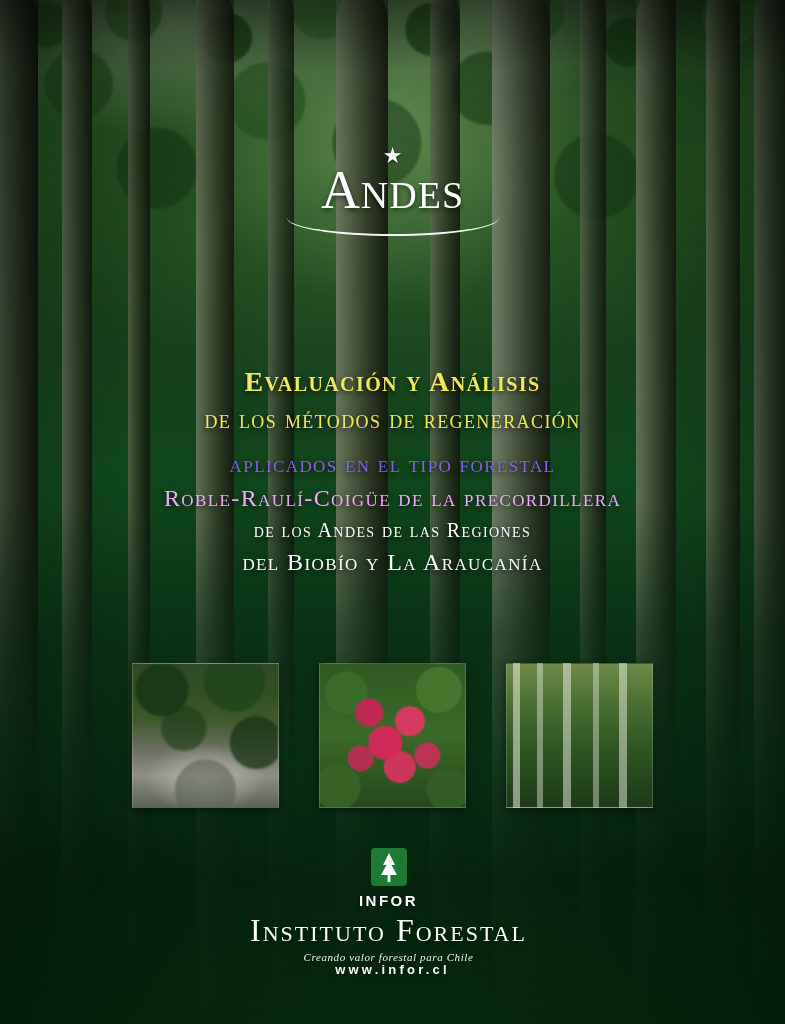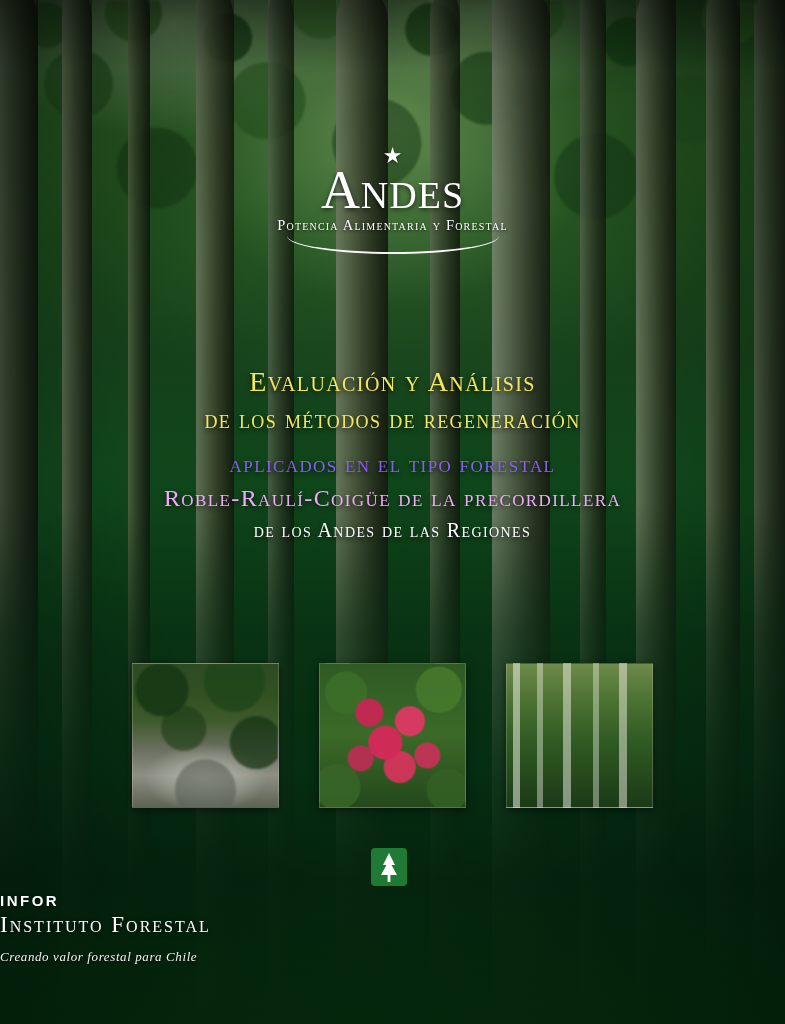--- a/index.html
+++ b/index.html
@@ -126,21 +126,21 @@
   .title-block {
     position: absolute;
     top: 366px;
     left: 0; right: 0;
     text-align: center;
     font-variant: small-caps;
     letter-spacing: 1.4px;
     text-shadow: 0 2px 5px rgba(0,0,0,.75);
   }
   .t-line { margin: 0 0 7px 0; }
-  .t1 { color: #f2e85c; font-size: 28px; }
+  .t1 { color: #f2e85c; font-size: 28px; font-weight: bold; }
   .t2 { color: #f2e85c; font-size: 25.5px; font-family: Liberation Serif, serif; }
   .t3 { color: #8b5cf6; font-size: 24px; margin-top: 16px; }
   .t4 { color: #f0abfc; font-size: 24px; }
   .t5 { color: #ffffff; font-size: 20px; }
   .t6 { color: #ffffff; font-size: 24px; }
 
   .photo-row {
     position: absolute;
     top: 663px;
     left: 0; right: 0;
@@ -190,49 +190,49 @@
   .photo.forest {
     background:
       linear-gradient(90deg, rgba(0,0,0,0) 0 6px, rgba(235,235,225,.55) 6px 13px, rgba(0,0,0,0) 13px 30px, rgba(225,230,215,.45) 30px 36px, rgba(0,0,0,0) 36px 56px, rgba(240,240,230,.5) 56px 64px, rgba(0,0,0,0) 64px 86px, rgba(230,235,220,.42) 86px 92px, rgba(0,0,0,0) 92px 112px, rgba(235,238,225,.5) 112px 120px, rgba(0,0,0,0) 120px 145px),
       linear-gradient(180deg, #6d8a4a 0%, #4d7233 25%, #2f5a22 55%, #24481c 80%, #1b3a16 100%);
   }
 
   .infor {
     position: absolute;
     left: 0; right: 8px;
     top: 846px;
-    text-align: left;
+    text-align: center;
     color: #ffffff;
   }
   .infor-mark {
     width: 40px; height: 42px;
     margin: 0 auto 4px;
     display: block;
   }
   .infor-abbr {
     font-family: "Liberation Sans", sans-serif;
     font-size: 15px;
     font-weight: bold;
     letter-spacing: 2.5px;
     text-shadow: 0 1px 3px rgba(0,0,0,.6);
   }
   .infor-name {
     font-family: "Liberation Serif", serif;
-    font-size: 23px;
+    font-size: 32px;
     font-variant: small-caps;
     letter-spacing: 2px;
     margin-top: 3px;
     text-shadow: 0 1px 4px rgba(0,0,0,.65);
   }
   .infor-slogan {
     font-family: "Liberation Serif", serif;
     font-style: italic;
-    font-size: 13px;
+    font-size: 11px;
     letter-spacing: .6px;
-    margin-top: 11px;
+    margin-top: 2px;
     opacity: .95;
     text-shadow: 0 1px 3px rgba(0,0,0,.65);
   }
   .site {
     position: absolute;
     left: 0; right: 0;
     top: 962px;
     text-align: center;
     color: #ffffff;
     font-family: "Liberation Sans", sans-serif;
@@ -267,44 +267,45 @@
     <div class="ground-fade"></div>
     <div class="top-dark"></div>
     <div class="vignette"></div>
   </div>
 
   <div class="content">
 
     <div class="brand">
       <div class="brand-star">★</div>
       <div class="brand-name">Andes</div>
-      <div class="brand-tag">Potencia Alimentaria y Forestal</div>
       <div class="brand-swoosh"></div>
     </div>
 
     <div class="title-block">
       <div class="t-line t1">Evaluación y Análisis</div>
       <div class="t-line t2">de los métodos de regeneración</div>
       <div class="t-line t3">aplicados en el tipo forestal</div>
       <div class="t-line t4">Roble-Raulí-Coigüe  de  la precordillera</div>
       <div class="t-line t5">de los Andes de las Regiones</div>
+      <div class="t-line t6">del Biobío y La Araucanía</div>
     </div>
 
     <div class="photo-row">
       <div class="photo creek"></div>
       <div class="photo flowers"></div>
       <div class="photo forest"></div>
     </div>
 
     <div class="infor">
       <svg class="infor-mark" viewBox="0 0 40 42" aria-hidden="true">
         <rect x="2" y="2" width="36" height="38" rx="4" fill="#1f7a36"></rect>
         <path d="M20 7 L26 19 L22.5 19 L28 29 L12 29 L17.5 19 L14 19 Z" fill="#ffffff"></path>
         <rect x="18.6" y="28" width="2.8" height="8" fill="#ffffff"></rect>
       </svg>
       <div class="infor-abbr">INFOR</div>
       <div class="infor-name">Instituto Forestal</div>
       <div class="infor-slogan">Creando valor forestal para Chile</div>
     </div>
 
+    <div class="site">www.infor.cl</div>
 
   </div>
 </div>
 
 </body></html>

